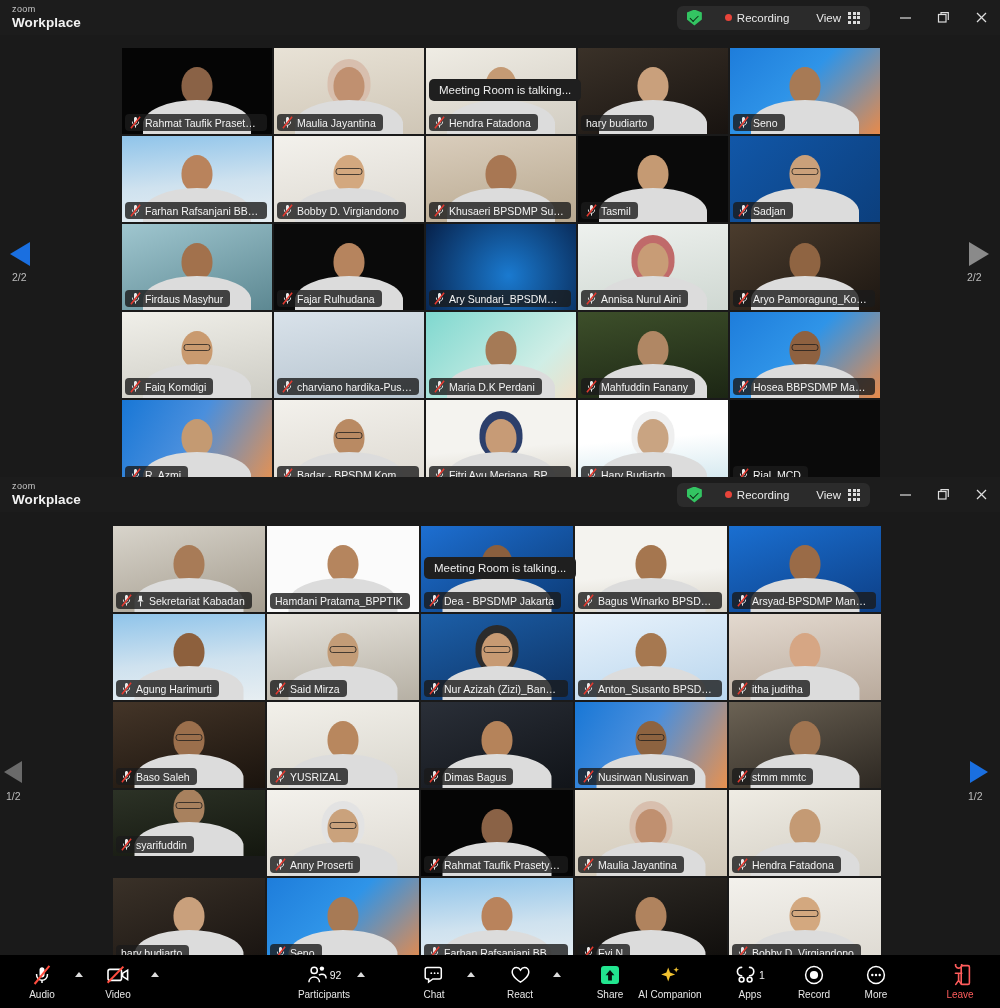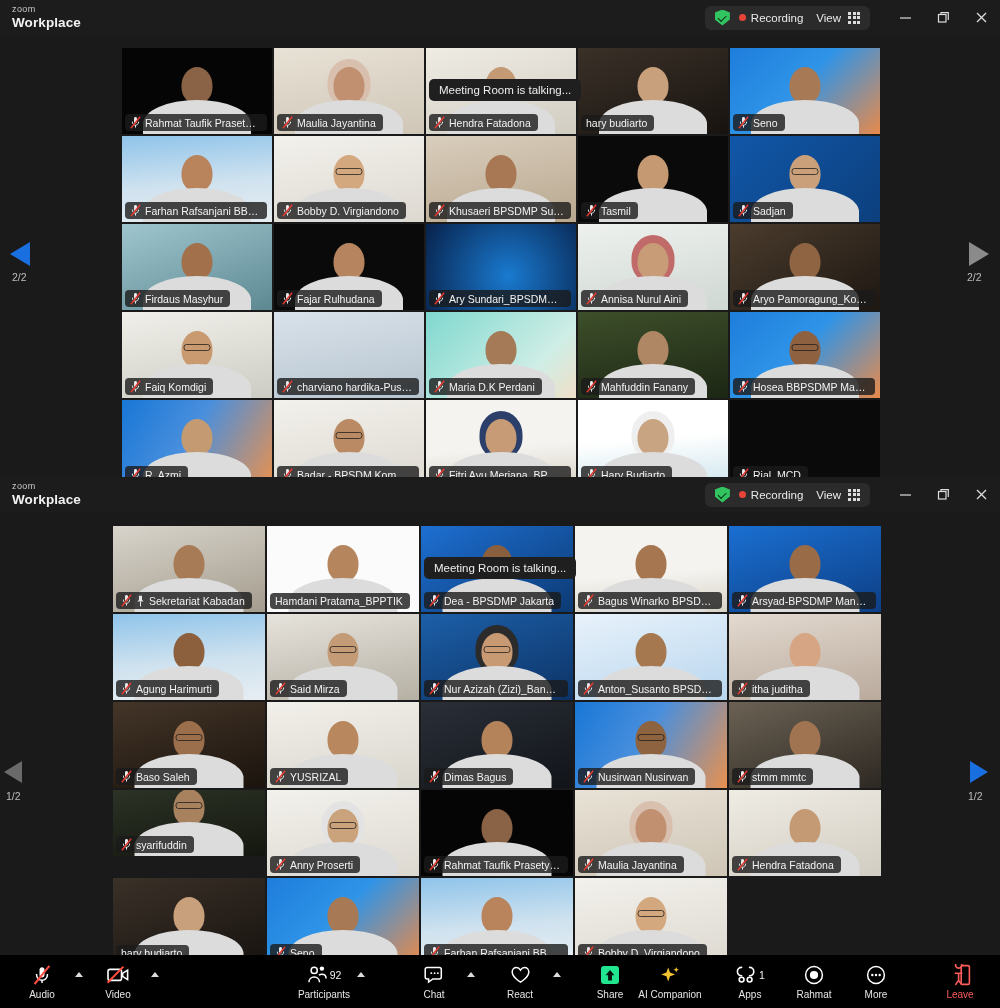--- a/index.html
+++ b/index.html
@@ -26,21 +26,21 @@
     margin-bottom: 2px;
   }
   .brand .wp-word {
     font-size: 13.5px; color: #f2f2f2; font-weight: 600; display: block;
     letter-spacing: .1px;
   }
   .title-right {
     margin-left: auto; display: flex; align-items: center; height: 100%;
   }
   .status-pill {
-    display: flex; align-items: center; gap: 9px;
+    display: flex; align-items: center; gap: 23px;
     background: #2b2b2b; border-radius: 6px; padding: 4px 10px; margin-right: 16px;
   }
   .shield {
     width: 15px; height: 16px; background: #33c462;
     clip-path: polygon(50% 0%, 100% 18%, 100% 62%, 50% 100%, 0% 62%, 0% 18%);
     position: relative;
   }
   .shield::after {
     content: ""; position: absolute; left: 3px; top: 5.5px;
     width: 7px; height: 3.5px; border-left: 1.6px solid #0d2e17;
@@ -1087,20 +1087,38 @@
                   <path d="M5.5 1.1c-.85 0-1.5.68-1.5 1.5v3.2c0 .82.65 1.5 1.5 1.5s1.5-.68 1.5-1.5V2.6c0-.82-.65-1.5-1.5-1.5z" fill="#e8e8e8"></path>
                   <path d="M2.4 5.6v.5c0 1.7 1.4 3.1 3.1 3.1s3.1-1.4 3.1-3.1v-.5" fill="none" stroke="#e8e8e8" stroke-width="1"></path>
                   <line x1="5.5" y1="9.2" x2="5.5" y2="11.6" stroke="#e8e8e8" stroke-width="1"></line>
                   <line x1="0.9" y1="12.2" x2="10.1" y2="0.7" stroke="#e4392f" stroke-width="1.5"></line>
                 </svg>
               </span>
               <span class="nm">Farhan Rafsanjani BBPSDMP...</span>
             </div>
           </div>
           <div class="tile" style="width: 152px; height: 86px;">
+            <div class="bg" style="background:linear-gradient(165deg,#2e2a25,#0f0d0b);"></div>
+            <div class="silh" style="width: 152px; height: 62px;">
+              <div class="head" style="width:31px;height:37px;background:#b0835e;bottom:30px;"></div>
+              <div class="body" style="width:109px;height:34px;background:#dcdcdc;"></div>
+            </div>
+            <div class="namebar">
+              <span class="mic-muted">
+                <svg width="11" height="13" viewBox="0 0 11 13">
+                  <path d="M5.5 1.1c-.85 0-1.5.68-1.5 1.5v3.2c0 .82.65 1.5 1.5 1.5s1.5-.68 1.5-1.5V2.6c0-.82-.65-1.5-1.5-1.5z" fill="#e8e8e8"></path>
+                  <path d="M2.4 5.6v.5c0 1.7 1.4 3.1 3.1 3.1s3.1-1.4 3.1-3.1v-.5" fill="none" stroke="#e8e8e8" stroke-width="1"></path>
+                  <line x1="5.5" y1="9.2" x2="5.5" y2="11.6" stroke="#e8e8e8" stroke-width="1"></line>
+                  <line x1="0.9" y1="12.2" x2="10.1" y2="0.7" stroke="#e4392f" stroke-width="1.5"></line>
+                </svg>
+              </span>
+              <span class="nm">Evi N</span>
+            </div>
+          </div>
+          <div class="tile" style="width: 152px; height: 86px;">
             <div class="bg" style="background:linear-gradient(170deg,#f3f1ec,#ddd9d1);"></div>
             <div class="silh" style="width: 152px; height: 62px;">
               <div class="head" style="width:31px;height:37px;background:#d3a87f;bottom:30px;"></div>
               <div class="body" style="width:109px;height:34px;background:#dcdcdc;"></div>
               <div style="position:absolute;bottom:47px;left:50%;transform:translateX(-50%);width:27px;height:7px;border:1.4px solid rgba(25,25,25,.75);border-radius:3px;"></div>
             </div>
             <div class="namebar">
               <span class="mic-muted">
                 <svg width="11" height="13" viewBox="0 0 11 13">
                   <path d="M5.5 1.1c-.85 0-1.5.68-1.5 1.5v3.2c0 .82.65 1.5 1.5 1.5s1.5-.68 1.5-1.5V2.6c0-.82-.65-1.5-1.5-1.5z" fill="#e8e8e8"></path>
@@ -1228,21 +1246,21 @@
           </div>
           <div class="lb">Apps</div>
         </div>
         <div class="f-item" style="margin-left: 8px;">
           <div class="ic">
             <svg width="20" height="20" viewBox="0 0 20 20">
               <circle cx="10" cy="10" r="8.4" fill="none" stroke="#fff" stroke-width="1.5"></circle>
               <circle cx="10" cy="10" r="4.1" fill="#fff"></circle>
             </svg>
           </div>
-          <div class="lb">Rahmat</div>
+          <div class="lb">Record</div>
         </div>
         <div class="f-item" style="margin-left: 6px;">
           <div class="ic">
             <svg width="20" height="20" viewBox="0 0 20 20">
               <circle cx="10" cy="10" r="8.4" fill="none" stroke="#fff" stroke-width="1.5"></circle>
               <circle cx="6.3" cy="10" r="1.2" fill="#fff"></circle>
               <circle cx="10" cy="10" r="1.2" fill="#fff"></circle>
               <circle cx="13.7" cy="10" r="1.2" fill="#fff"></circle>
             </svg>
           </div>

